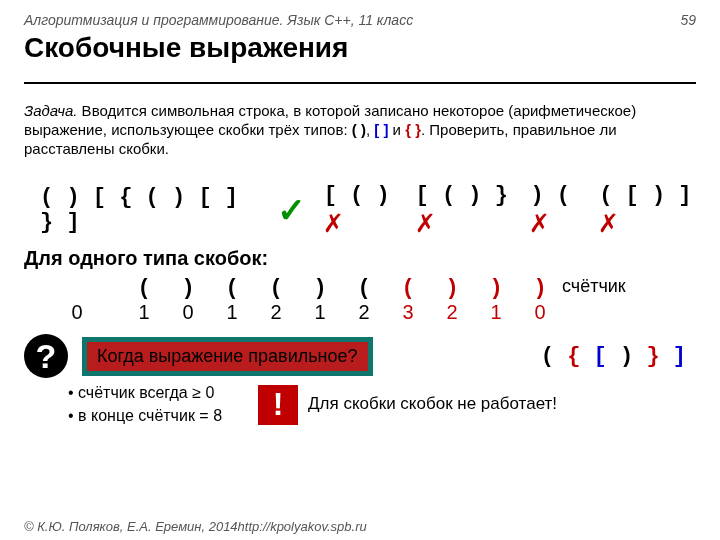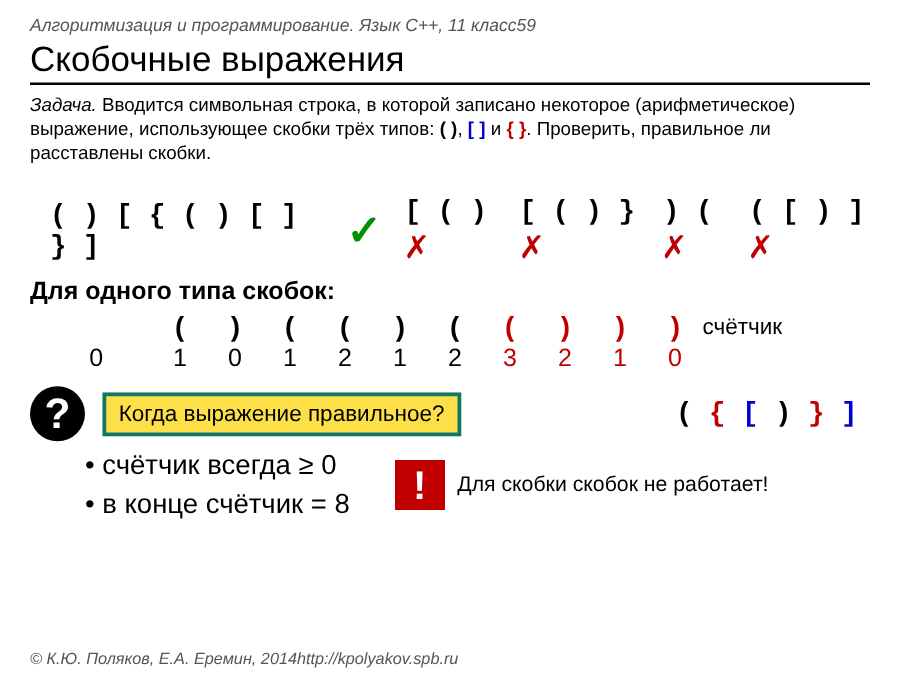--- a/index.html
+++ b/index.html
@@ -1,38 +1,38 @@
 <!DOCTYPE html>
 <html><head>
 <meta charset="utf-8">
 <style>
 body{margin:0;font-family:Arial,sans-serif;background:#fff;width:720px;height:540px;overflow:hidden}
 .slide{padding:12px 24px 8px;position:relative;height:520px}
-.header{display:flex;font-style:italic;color:#555;font-size:14px}
-.title{font-size:28px;font-weight:normal;border-bottom:2px solid #000;margin:4px 0 8px;padding-bottom:2px}
+.header{display:flex;justify-content:space-between;font-style:italic;color:#555;font-size:14px}
+.title{font-size:28px;font-weight:bold;border-bottom:2px solid #000;margin:4px 0 18px;padding-bottom:18px}
 .task{font-size:15px;line-height:1.25;margin-bottom:25px}
 .task .lead{font-style:italic}
 .brk b{font-weight:bold}
 .brk .s0{color:#000}
 .brk .s1{color:#0000d0}
 .brk .s2{color:#c00000}
 .examples{display:flex;align-items:center;gap:18px;font-size:22px;font-weight:bold;font-family:"Courier New",monospace;margin:6px 0 10px 16px}
 .check{color:#009000;font-size:34px;font-weight:bold;font-family:Arial}
 .cross{color:#c00000;font-size:24px;display:inline-block;transform:scale(1.3);margin:0 2px}
 .sub{font-size:20px;font-weight:bold;margin:8px 0 6px}
 .tbl{display:grid;grid-template-columns:90px repeat(11,44px);font-size:20px;text-align:center;margin-left:8px}
 .tbl .lbl{text-align:right;font-size:18px}
 .tbl .top{font-weight:bold;font-family:"Courier New",monospace;font-size:22px}
 .tbl .err{color:#c00000}
 .qrow{display:flex;align-items:center;gap:14px;margin:10px 0 4px}
 .qmark{width:44px;height:44px;border-radius:50%;background:#000;color:#fff;font-size:34px;font-weight:bold;display:flex;align-items:center;justify-content:center}
-.qtext{font-size:18px;background:#fde047;border:3px solid #0f766e;padding:4px 10px}
+.qtext{font-size:18px;background:#b91c1c;border:5px solid #0f766e;padding:4px 10px}
 .extra{font-family:"Courier New",monospace;font-size:22px;font-weight:bold;margin-left:auto;margin-right:10px}
 .bottom{display:flex;gap:12px;margin-top:4px}
-.bullets{font-size:22px;line-height:1.4;margin-left:44px}
+.bullets{font-size:16px;line-height:1.4;margin-left:44px}
 .warnbox{display:flex;align-items:center;gap:10px;margin-left:24px}
 .excl{width:40px;height:40px;background:#c00000;color:#fff;font-size:32px;font-weight:bold;display:flex;align-items:center;justify-content:center}
 .warntext{font-size:17px;line-height:1.2}
 .footer{position:absolute;bottom:6px;left:24px;right:24px;display:flex;font-style:italic;color:#555;font-size:13px}
 </style>
 </head>
 <body>
 
 <div class="slide">
   <div class="header">

